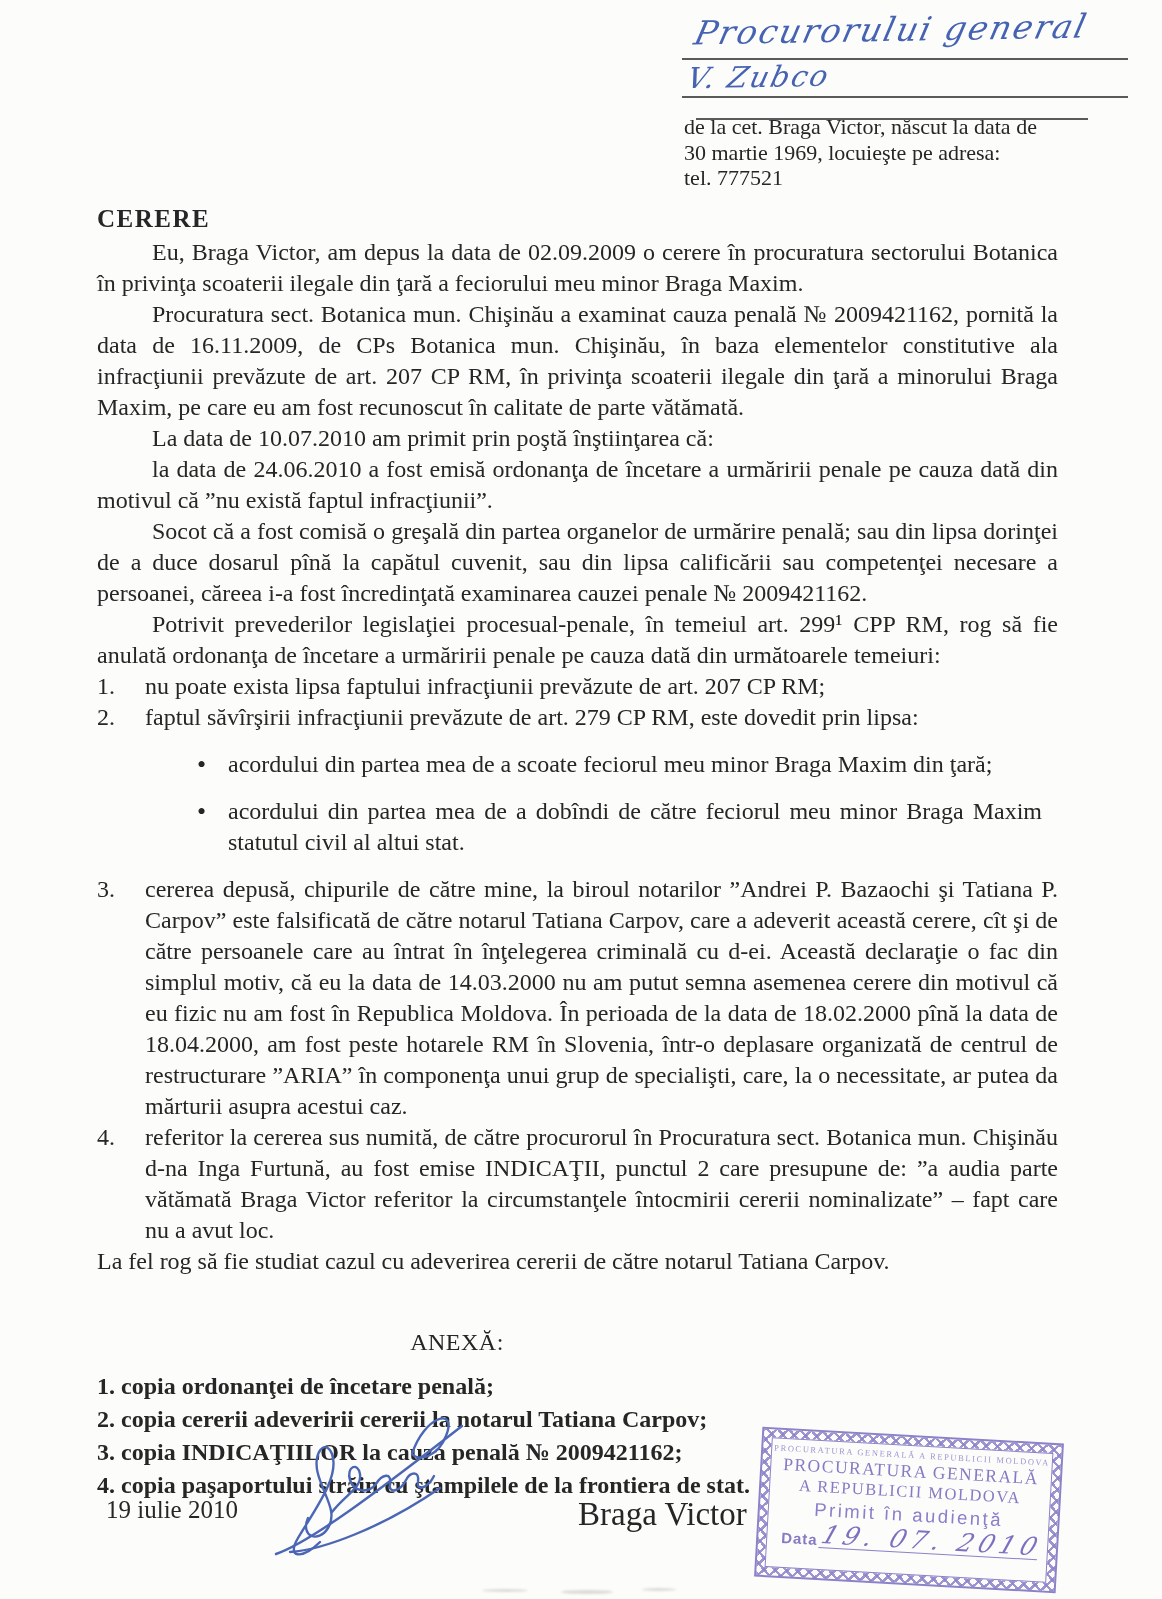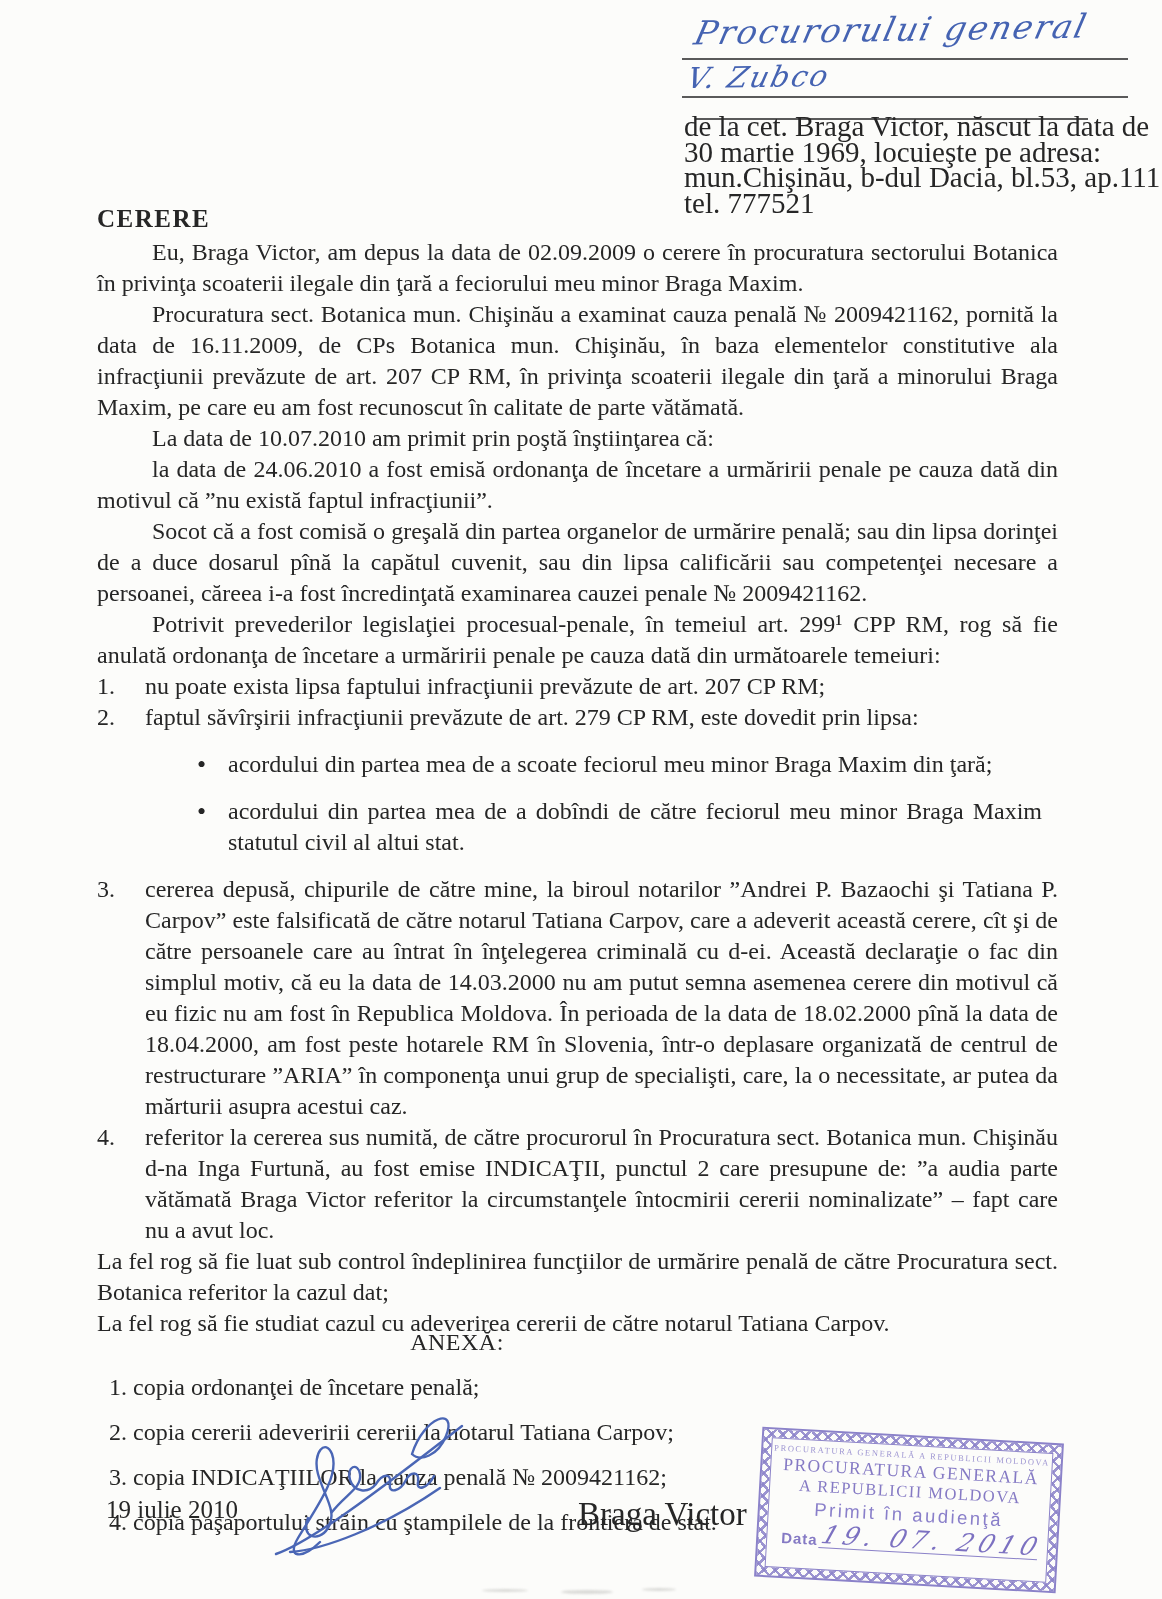--- a/index.html
+++ b/index.html
@@ -24,37 +24,37 @@
     font-family:"DejaVu Serif", serif;
     font-style:italic;
     color:#4563b2;
     transform:skewX(-14deg) rotate(-1deg);
     letter-spacing:2px;
   }
   .hw-text1 { font-size:33px; margin-left:14px; }
   .hw-text2 { font-size:29px; margin-left:6px; }
 
   
-  .addressee { position:absolute; left:684px; top:114px; width:400px; font-size:29px; line-height:25.5px; }
+  .addressee { position:absolute; left:684px; top:114px; width:400px; font-size:22px; line-height:25.5px; }
   .addressee div { white-space:nowrap; }
 
   
   .body { position:absolute; left:97px; top:203px; width:961px; font-size:24px; line-height:31px; text-align:justify; }
   .doc-title { text-align:left; font-weight:bold; font-size:25px; letter-spacing:1.5px; margin:0 0 3px 0; }
   p.para { margin:0; text-indent:55px; }
   .num-item { position:relative; padding-left:48px; margin:0; }
   .num-item .num { position:absolute; left:0; top:0; }
   .bullet-item { position:relative; padding-left:115px; margin:16px; }
   .bullet-item::before { content:"\2022"; position:absolute; left:84px; font-size:26px; }
   p.closing { margin:0; }
 
   
   .annex { position:absolute; left:97px; top:1326px; width:720px; font-size:24px; line-height:33px; }
   .annex-title { margin:0 0 11px 0; letter-spacing:.5px;text-align:center; }
-  .annex-item { margin:12px; }
+  .annex-item { margin:0;font-weight:bold; }
 
   
   .footer-date { position:absolute; left:106px; top:1496px; font-size:25px; }
   .footer-name { position:absolute; left:578px; top:1496px; font-size:33px; }
 
   
   .signature-svg { position:absolute; left:262px; top:1392px; width:225px; height:185px; }
 
   
   .stamp {
@@ -115,21 +115,20 @@
     </div>
     <div class="hw-row hw-row2">
       <span class="hw-text hw-text2">V. Zubco</span>
     </div>
     <div class="hw-row hw-row3"></div>
   </div>
 
   <div class="addressee">
     <div>de la cet. Braga Victor, născut la data de</div>
     <div>30 martie 1969, locuieşte pe adresa:</div>
-    <div>mun.Chişinău, b-dul Dacia, bl.53, ap.111</div>
     <div>tel. 777521</div>
   </div>
 
   <div class="body">
     <h1 class="doc-title">CERERE</h1>
 
     <p class="para">Eu, Braga Victor, am depus la data de 02.09.2009 o cerere în procuratura sectorului Botanica în privinţa scoaterii ilegale din ţară a feciorului meu minor Braga Maxim.</p>
     <p class="para">Procuratura sect. Botanica mun. Chişinău a examinat cauza penală № 2009421162, pornită la data de 16.11.2009, de CPs Botanica mun. Chişinău, în baza elementelor constitutive ala infracţiunii prevăzute de art. 207 CP RM, în privinţa scoaterii ilegale din ţară a minorului Braga Maxim, pe care eu am fost recunoscut în calitate de parte vătămată.</p>
     <p class="para">La data de 10.07.2010 am primit prin poştă înştiinţarea că:</p>
     <p class="para">la data de 24.06.2010 a fost emisă ordonanţa de încetare a urmăririi penale pe cauza dată din motivul că ”nu există faptul infracţiunii”.</p>
@@ -154,21 +153,20 @@
 
     <div class="num-item">
       <span class="num">3.</span>
       <span>cererea depusă, chipurile de către mine, la biroul notarilor ”Andrei P. Bazaochi şi Tatiana P. Carpov” este falsificată de către notarul Tatiana Carpov, care a adeverit această cerere, cît şi de către persoanele care au întrat în înţelegerea criminală cu d-ei. Această declaraţie o fac din simplul motiv, că eu la data de 14.03.2000 nu am putut semna asemenea cerere din motivul că eu fizic nu am fost în Republica Moldova. În perioada de la data de 18.02.2000 pînă la data de 18.04.2000, am fost peste hotarele RM în Slovenia, într-o deplasare organizată de centrul de restructurare ”ARIA” în componenţa unui grup de specialişti, care, la o necessitate, ar putea da mărturii asupra acestui caz.</span>
     </div>
     <div class="num-item">
       <span class="num">4.</span>
       <span>referitor la cererea sus numită, de către procurorul în Procuratura sect. Botanica mun. Chişinău d-na Inga Furtună, au fost emise INDICAŢII, punctul 2 care presupune de: ”a audia parte vătămată Braga Victor referitor la circumstanţele întocmirii cererii nominalizate” – fapt care nu a avut loc.</span>
     </div>
 
-    <p class="closing">La fel rog să fie luat sub control îndeplinirea funcţiilor de urmărire penală de către Procuratura sect. Botanica referitor la cazul dat;</p>
     <p class="closing">La fel rog să fie studiat cazul cu adeverirea cererii de către notarul Tatiana Carpov.</p>
   </div>
 
   <div class="annex">
     <p class="annex-title">ANEXĂ:</p>
     <p class="annex-item">1. copia ordonanţei de încetare penală;</p>
     <p class="annex-item">2. copia cererii adeveririi cererii la notarul Tatiana Carpov;</p>
     <p class="annex-item">3. copia INDICAŢIILOR la cauza penală № 2009421162;</p>
     <p class="annex-item">4. copia paşaportului străin cu ştampilele de la frontiera de stat.</p>
   </div>

